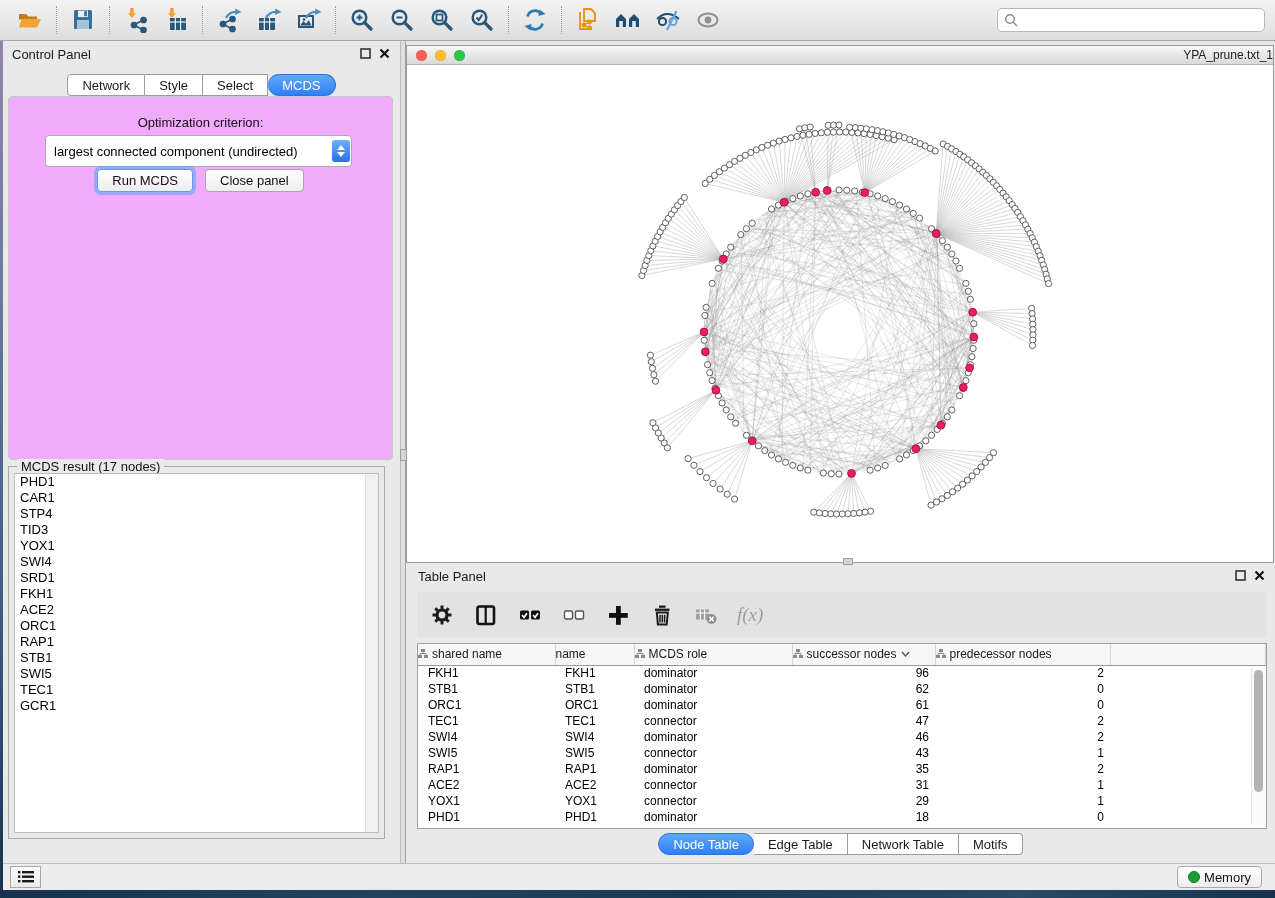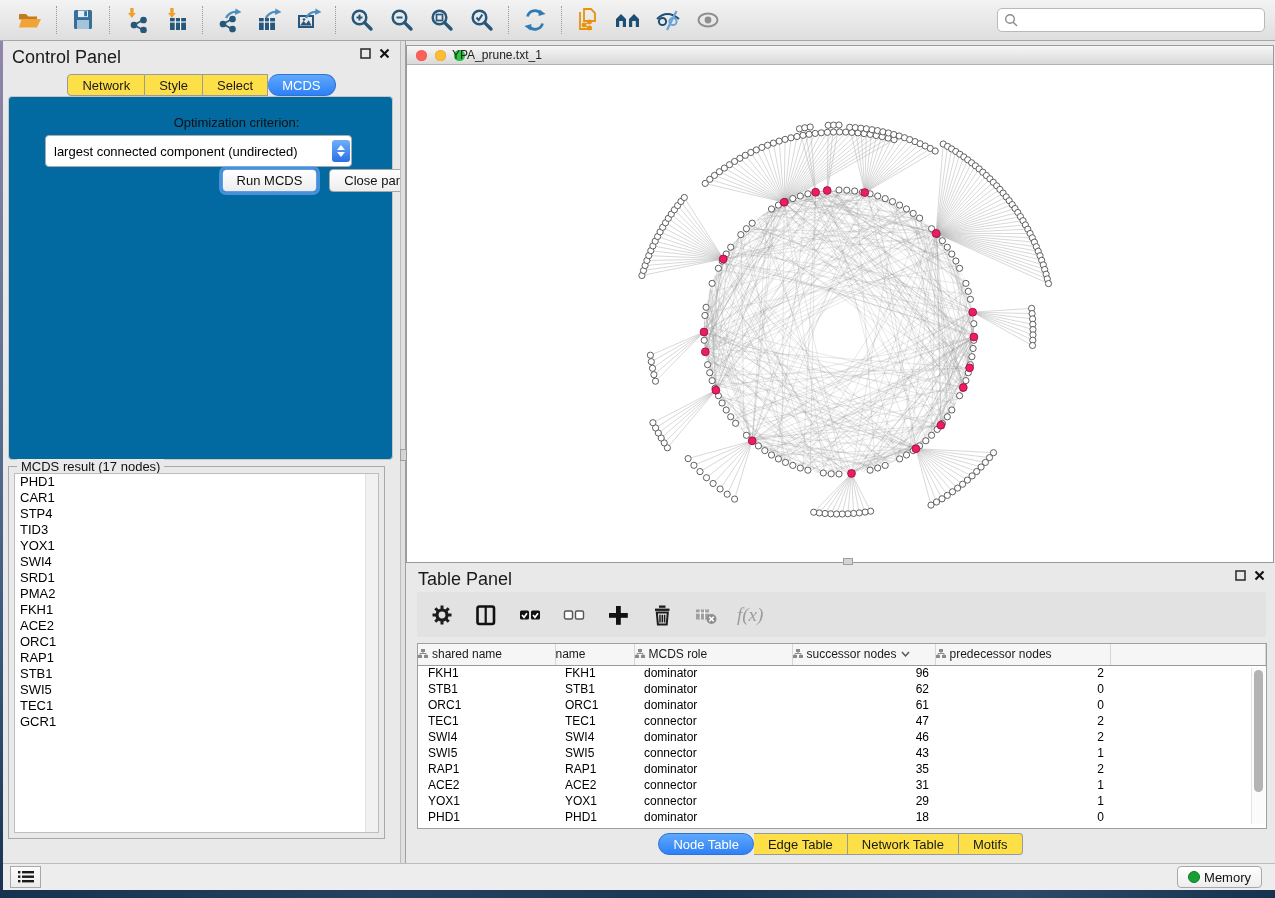--- a/index.html
+++ b/index.html
@@ -18,39 +18,39 @@
     border:1px solid #b9b9b9; border-radius:5px; display:flex; align-items:center; padding:0 6px; }
   .tb-search input { border:none; outline:none; flex:1; font-size:12px; background:transparent;
     font-family:"Liberation Sans", sans-serif; }
 
   
   .main { position:absolute; left:3px; top:41px; right:0; height:849px; background:#e9e9e9; }
 
   
   .cpanel { position:absolute; left:0; top:0; width:397px; bottom:27px; background:#e9e9e9; }
   .panel-head { position:absolute; left:0; top:0; right:0; height:26px; }
-  .panel-title { position:absolute; left:9px; top:6px; font-size:18px; color:#1a1a1a; }
+  .panel-title { position:absolute; left:9px; top:6px; font-size:13px; color:#1a1a1a; }
   .panel-btns { position:absolute; right:10px; top:7px; display:flex; gap:8px; }
   .cp-tabs { position:absolute; top:33px; left:0; right:0; display:flex; justify-content:center; }
-  .seg { height:22px; border:1px solid #9b9b9b; border-left:none; background:#fde047;
+  .seg { height:22px; border:1px solid #9b9b9b; border-left:none; background:#ffffff;
     font-size:13px; color:#1a1a1a; display:flex; align-items:center; justify-content:center;
     padding:0 14px; }
   .seg.first { border-left:1px solid #9b9b9b; border-radius:4px 0 0 4px; }
   .seg.last { border-radius:0 4px 4px 0; }
   .seg.active { background:linear-gradient(#5fa9fc,#2e80f8); color:#fff; border-color:#2e74d6;border-radius:11px; }
   .cp-box { position:absolute; left:5px; right:7px; top:55px; height:364px;
-    background:#0369a1; border:1px solid #c6c6c6; border-radius:4px;padding-left:36px; }
+    background:#f0abfc; border:1px solid #c6c6c6; border-radius:4px; }
   .opt-label { position:absolute; top:18px; width:100%; text-align:center; font-size:13px; color:#111; }
   .opt-select { position:absolute; left:36px; right:40px; top:38px; height:32px; background:#fff;
     border:1px solid #ababab; border-radius:4px; display:flex; align-items:center; }
   .opt-select .val { flex:1; font-size:13px; padding:0 8px; white-space:nowrap; }
   .opt-step { width:18px; height:22px; margin-right:1px; border-radius:3px;
     background:linear-gradient(#6fb0f9,#2a6fe8); display:flex; flex-direction:column;
     align-items:center; justify-content:center; gap:2px; }
-  .btn-row { position:absolute; top:72px; width:100%; display:flex; justify-content:flex-end; gap:12px; }
+  .btn-row { position:absolute; top:72px; width:100%; display:flex; justify-content:center; gap:12px; }
   .mac-btn { height:23px; background:linear-gradient(#ffffff,#ededed); border:1px solid #a8a8a8;
     border-radius:4px; font-size:13px; color:#111; padding:0 14px;
     font-family:"Liberation Sans", sans-serif; }
   .mac-btn.focused { box-shadow:0 0 0 3px rgba(106,168,245,.65); border-color:#5f9de8; }
 
   .result-box { position:absolute; left:5px; top:425px; width:377px; height:373px;
     border:1px solid #a9a9a9; background:#e9e9e9; }
   .result-legend { position:absolute; left:8px; top:-8px; background:#e9e9e9; padding:0 4px;
     font-size:13px; color:#111; }
   .result-list { position:absolute; left:5px; right:5px; top:6px; bottom:5px; background:#fff;
@@ -70,21 +70,21 @@
   
   .rightregion { position:absolute; left:403px; right:0; top:0; bottom:27px; background:#e7e7e7; }
 
   .netwin { position:absolute; left:0px; top:4px; right:1px; height:518px;
     border:1px solid #9a9a9a; background:#fff; }
   .netwin-title { position:absolute; left:0; top:0; right:0; height:19px;
     background:linear-gradient(#f7f7f7,#d9d9d9); border-bottom:1px solid #b2b2b2;
     display:flex; align-items:center; }
   .tlights { display:flex; gap:8px; margin-left:9px; }
   .tlight { width:11px; height:11px; border-radius:50%; box-shadow:inset 0 0 1px rgba(0,0,0,.35); }
-  .netwin-name { position:absolute; left:0; right:0; text-align:left; font-size:12px; color:#222;padding-left:45px; }
+  .netwin-name { position:absolute; left:0; right:0; text-align:right; font-size:12px; color:#222;padding-left:45px; }
   .netcanvas { position:absolute; left:0; top:19px; right:0; bottom:0; background:#fff; }
 
   
   .tpanel { position:absolute; left:0; right:0; top:522px; bottom:0; background:#e9e9e9; }
   .tp-toolbar { position:absolute; left:11px; right:9px; top:29px; height:45px; background:#e2e2e2;
     border-radius:2px; display:flex; align-items:center; gap:18px; padding:0 12px; }
   .tp-ico { width:26px; height:24px; display:flex; align-items:center; justify-content:center; }
   .fx { font-family:"Liberation Serif", serif; font-style:italic; font-size:19px; color:#9c9c9c; }
   .tablewrap { position:absolute; left:11px; right:8px; top:80px; height:186px; background:#fff;
     border:1px solid #9f9f9f; }
@@ -343,21 +343,20 @@
       <span class="result-legend">MCDS result (17 nodes)</span>
       <div class="result-list" id="result-list">
         <div class="result-scroll"></div>
       <div class="result-item">PHD1</div>
           <div class="result-item">CAR1</div>
           <div class="result-item">STP4</div>
           <div class="result-item">TID3</div>
           <div class="result-item">YOX1</div>
           <div class="result-item">SWI4</div>
           <div class="result-item">SRD1</div>
-          <div class="result-item">PMA2</div>
           <div class="result-item">FKH1</div>
           <div class="result-item">ACE2</div>
           <div class="result-item">ORC1</div>
           <div class="result-item">RAP1</div>
           <div class="result-item">STB1</div>
           <div class="result-item">SWI5</div>
           <div class="result-item">TEC1</div>
           <div class="result-item">GCR1</div>
         </div>
     </div>

